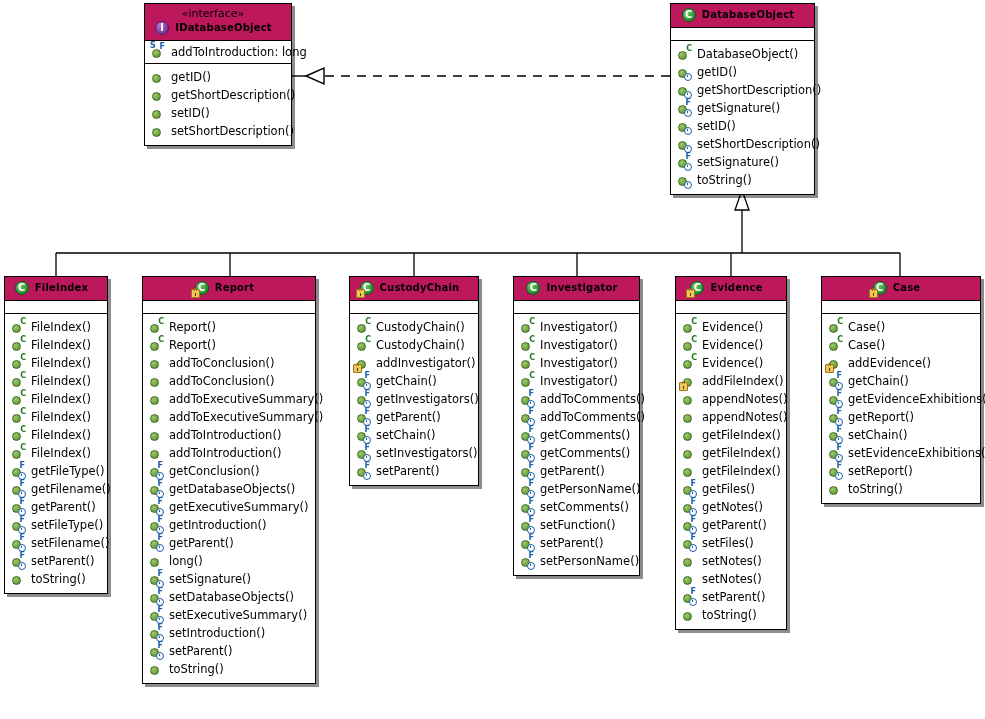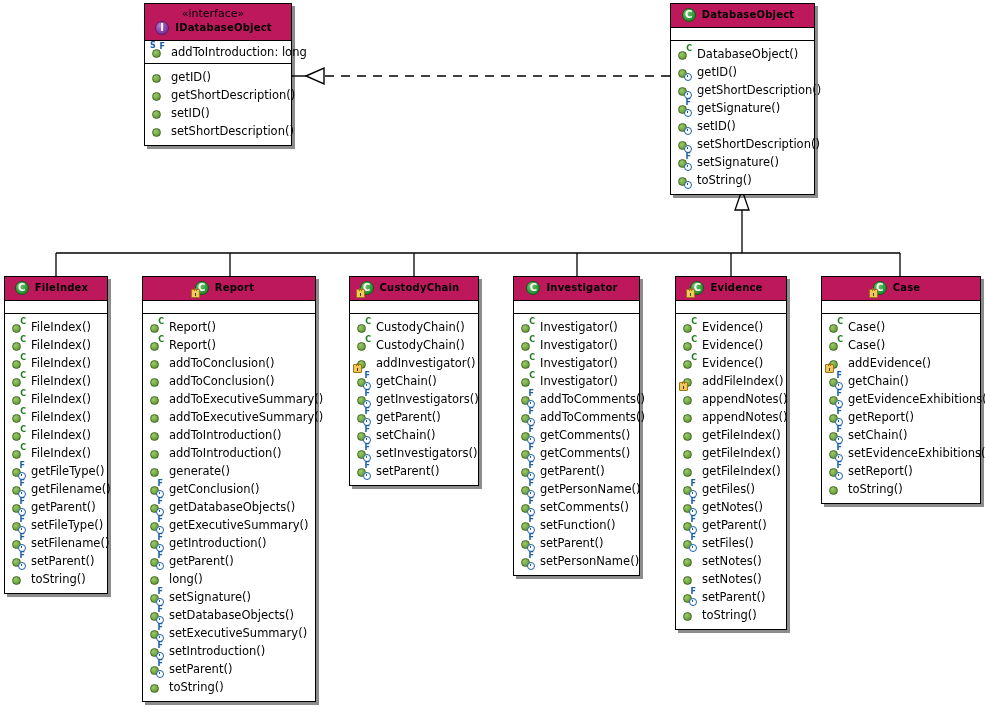--- a/index.html
+++ b/index.html
@@ -571,26 +571,20 @@
           </div>
           <div class="member">
             <span class="ico">
               <span class="dot"></span>
             </span>
             <span class="mlabel">addToIntroduction()</span>
           </div>
           <div class="member">
             <span class="ico">
               <span class="dot"></span>
-            </span>
-            <span class="mlabel">generate()</span>
-          </div>
-          <div class="member">
-            <span class="ico">
-              <span class="dot"></span>
               <span class="sup-f">F</span>
               <span class="ring"></span>
             </span>
             <span class="mlabel">getConclusion()</span>
           </div>
           <div class="member">
             <span class="ico">
               <span class="dot"></span>
               <span class="sup-f">F</span>
               <span class="ring"></span>

